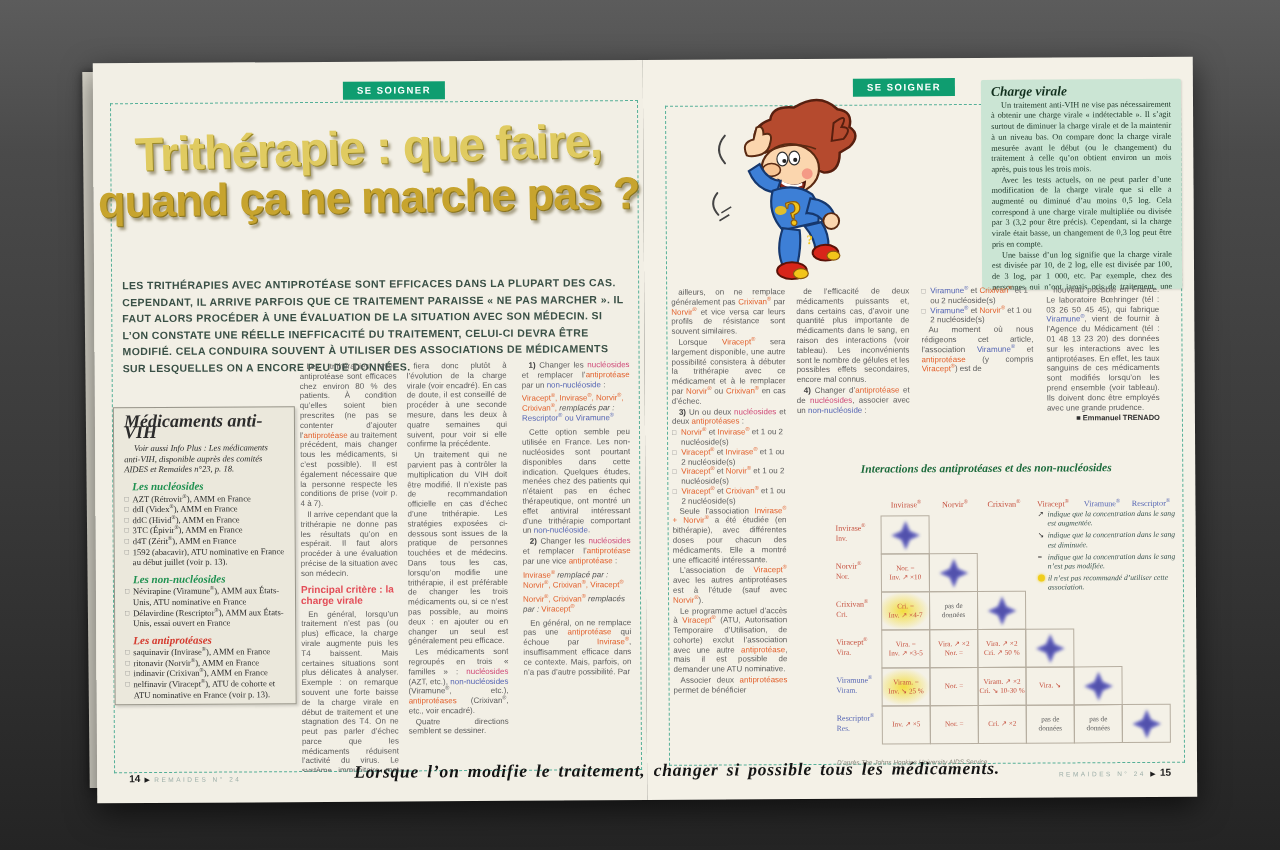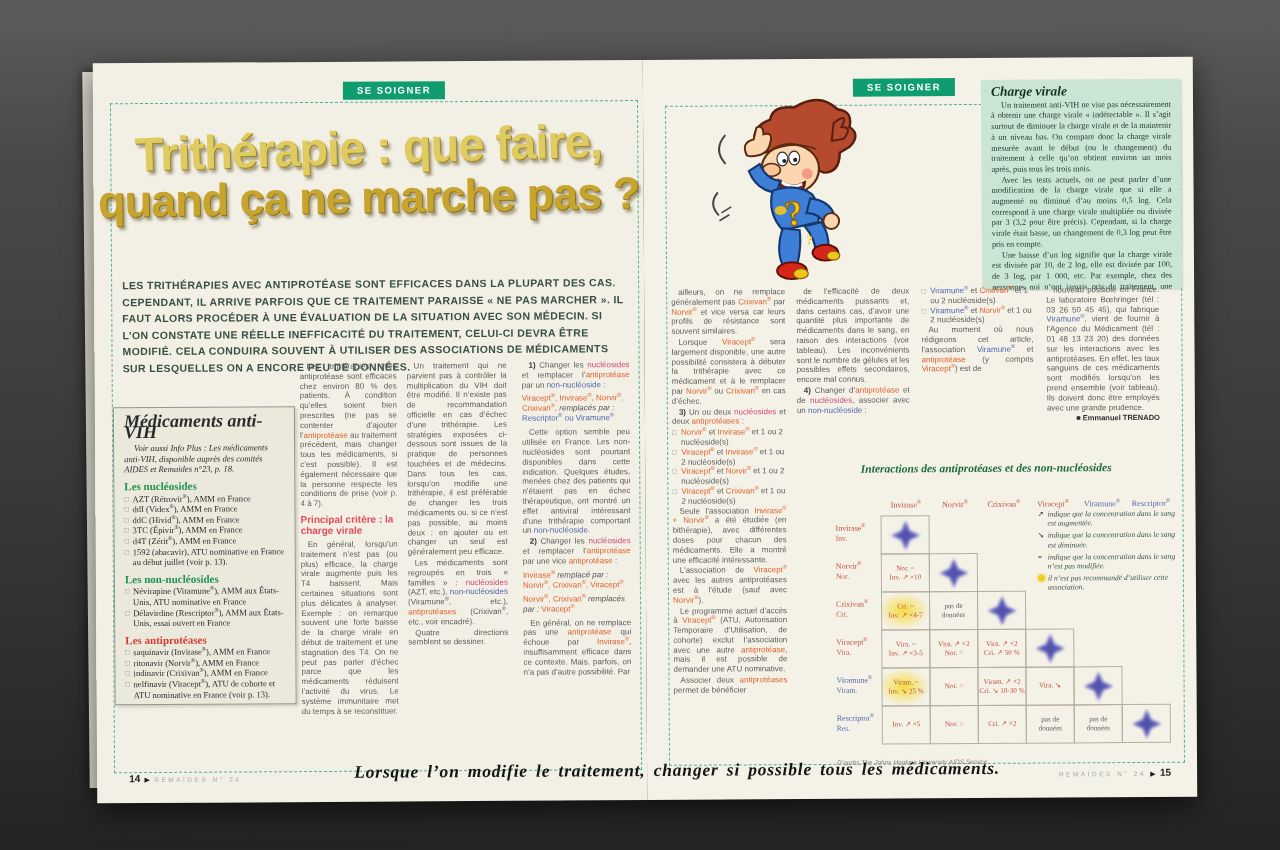--- a/index.html
+++ b/index.html
@@ -42,21 +42,21 @@
   .b{font-weight:bold;color:#3c3c3c;}
   .i{font-style:italic;color:#555;}
   sup{font-size:5.5px;line-height:0;}
   
   .sidebar{position:absolute;left:18px;top:344px;width:182px;height:298px;background:#ecead e0;
            background:#ebe8dc;border:1px solid #98958a;box-shadow:2px 2px 3px rgba(0,0,0,.15);
            padding:8px 10px;box-sizing:border-box;font-family:"Liberation Serif",serif;
            font-size:8.6px;line-height:10.6px;color:#2c2c2c;overflow:hidden;}
   .sidebar .sb-title{font-size:18px;font-weight:bold;font-style:italic;margin:0 0 5px;text-indent:0;}
   .blk-note{font-style:italic;text-indent:10px;margin:6px 0 3px;}
-  .blk-hgreen,.blk-hred2{font-weight:bold;font-size:11px;margin:6px 0 2px;text-indent:0;}
+  .blk-hgreen,.blk-hred2{font-weight:bold;font-style:italic;font-size:11px;margin:6px 8px 2px;text-indent:0;}
   .blk-hgreen{color:#1f9150;}
   .blk-hred2{color:#d43a2e;}
   .sidebar .blk-li{padding-left:8px;}
   
   .charge{position:absolute;left:338px;top:22px;width:200px;height:210px;background:#cbe5d4;
           border-radius:2px;padding:7px 10px;box-sizing:border-box;overflow:hidden;
           font-family:"Liberation Serif",serif;font-size:8.3px;line-height:10.7px;color:#223a2c;
           text-align:justify;box-shadow:1px 1px 2px rgba(0,0,0,.12);}
   .charge .ch-title{font-size:13.5px;font-weight:bold;font-style:italic;margin:0 0 3px;color:#12301e;}
   .charge .blk{text-indent:10px;margin:0;}
@@ -137,24 +137,26 @@
             <div class="blk blk-hred2"><span>Les antiprotéases</span></div>
             <div class="blk blk-li"><span>saquinavir (Invirase<sup>®</sup>), AMM en France</span></div>
             <div class="blk blk-li"><span>ritonavir (Norvir<sup>®</sup>), AMM en France</span></div>
             <div class="blk blk-li"><span>indinavir (Crixivan<sup>®</sup>), AMM en France</span></div>
             <div class="blk blk-li"><span>nelfinavir (Viracept<sup>®</sup>), ATU de cohorte et ATU nominative en France (voir p. 13).</span></div>
           </div>
       </div>
 
       <div class="col" style="left:205px;top:300px;width:97px;height:410px;">
           <div class="blk blk-p"><span>Les trithérapies avec antiprotéase sont efficaces chez environ 80 % des patients. À condition qu’elles soient bien prescrites (ne pas se contenter d’ajouter l’</span><span class="ap">antiprotéase</span><span>  au traitement précédent, mais changer tous les médicaments, si c’est possible). Il est également nécessaire que la personne respecte les conditions de prise (voir p. 4 à 7).</span></div>
+          <div class="blk blk-p"><span>Il arrive cependant que la trithérapie ne donne pas les résultats qu’on en espérait. Il faut alors procéder à une évaluation précise de la situation avec son médecin.</span></div>
           <div class="blk blk-hred"><span>Principal critère : la charge virale</span></div>
           <div class="blk blk-p"><span>En général, lorsqu’un traitement n’est pas (ou plus) efficace, la charge virale augmente puis les T4 baissent. Mais certaines situations sont plus délicates à analyser. Exemple : on remarque souvent une forte baisse de la charge virale en début de traitement et une stagnation des T4. On ne peut pas parler d’échec parce que les médicaments réduisent l’activité du virus. Le système immunitaire met du temps à se reconstituer.</span></div>
         </div>
       <div class="col" style="left:312px;top:300px;width:100px;height:410px;">
+          <div class="blk blk-p"><span>fiera donc plutôt à l’évolution de la charge virale (voir encadré). En cas de doute, il est conseillé de procéder à une seconde mesure, dans les deux à quatre semaines qui suivent, pour voir si elle confirme la précédente.</span></div>
           <div class="blk blk-p"><span>Un traitement qui ne parvient pas à contrôler la multiplication du VIH doit être modifié. Il n’existe pas de recommandation officielle en cas d’échec d’une trithérapie. Les stratégies exposées ci-dessous sont issues de la pratique de personnes touchées et de médecins. Dans tous les cas, lorsqu’on modifie une trithérapie, il est préférable de changer les trois médicaments ou, si ce n’est pas possible, au moins deux : en ajouter ou en changer un seul est généralement peu efficace.</span></div>
           <div class="blk blk-p"><span>Les médicaments sont regroupés en trois « familles » : </span><span class="nu">nucléosides</span><span> (AZT, etc.), </span><span class="nn">non-nucléosides</span><span> (Viramune<sup>®</sup>, etc.), </span><span class="ap">antiprotéases</span><span> (Crixivan<sup>®</sup>, etc., voir encadré).</span></div>
           <div class="blk blk-p"><span>Quatre directions semblent se dessiner.</span></div>
         </div>
       <div class="col" style="left:427px;top:300px;width:108px;height:410px;">
           <div class="blk blk-p"><span class="b">1) </span><span>Changer les </span><span class="nu">nucléosides</span><span> et remplacer l’</span><span class="ap">antiprotéase</span><span> par un </span><span class="nn">non-nucléoside</span><span> :</span></div>
           <div class="blk blk-drug"><span class="ap">Viracept<sup>®</sup>, Invirase<sup>®</sup>, Norvir<sup>®</sup>, Crixivan<sup>®</sup>,</span><span class="i"> remplacés par : </span><span class="nn">Rescriptor<sup>®</sup> ou Viramune<sup>®</sup></span></div>
           <div class="blk blk-p"><span>Cette option semble peu utilisée en France. Les non-nucléosides sont pourtant disponibles dans cette indication. Quelques études, menées chez des patients qui n’étaient pas en échec thérapeutique, ont montré un effet antiviral intéressant d’une trithérapie comportant un </span><span class="nn">non-nucléoside</span><span>.</span></div>
           <div class="blk blk-p"><span class="b">2) </span><span>Changer les </span><span class="nu">nucléosides</span><span> et remplacer l’</span><span class="ap">antiprotéase</span><span> par une vice </span><span class="ap">antiprotéase</span><span> :</span></div>
           <div class="blk blk-drug"><span class="ap">Invirase<sup>®</sup></span><span class="i"> remplacé par : </span><span class="ap">Norvir<sup>®</sup>, Crixivan<sup>®</sup>, Viracept<sup>®</sup></span></div>

